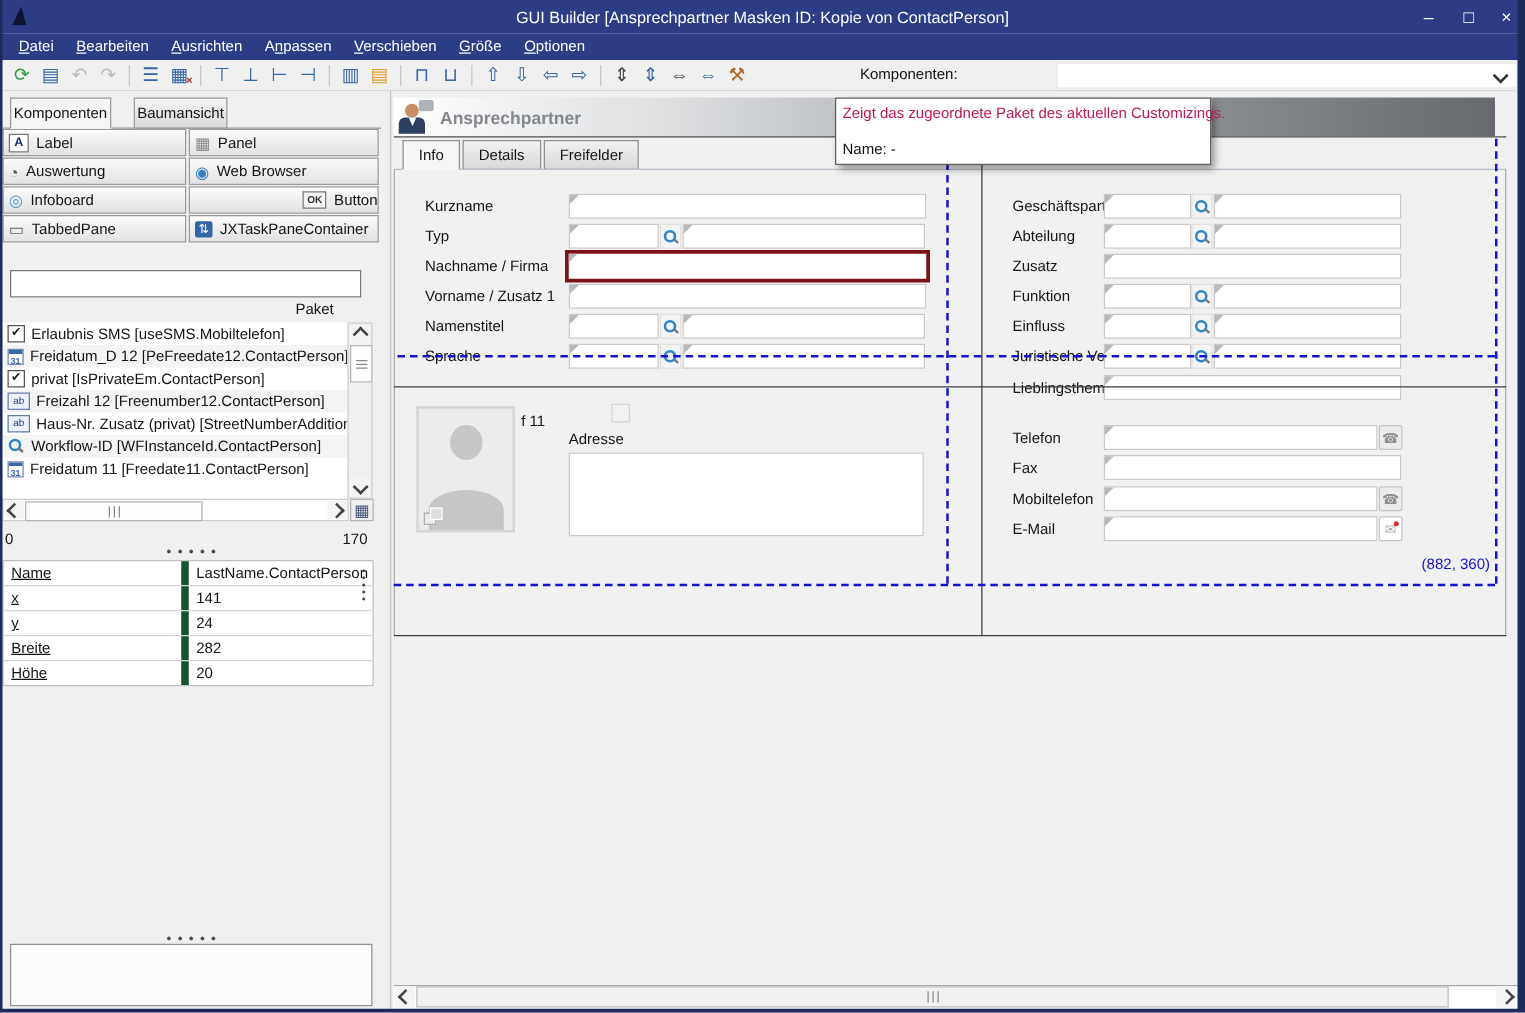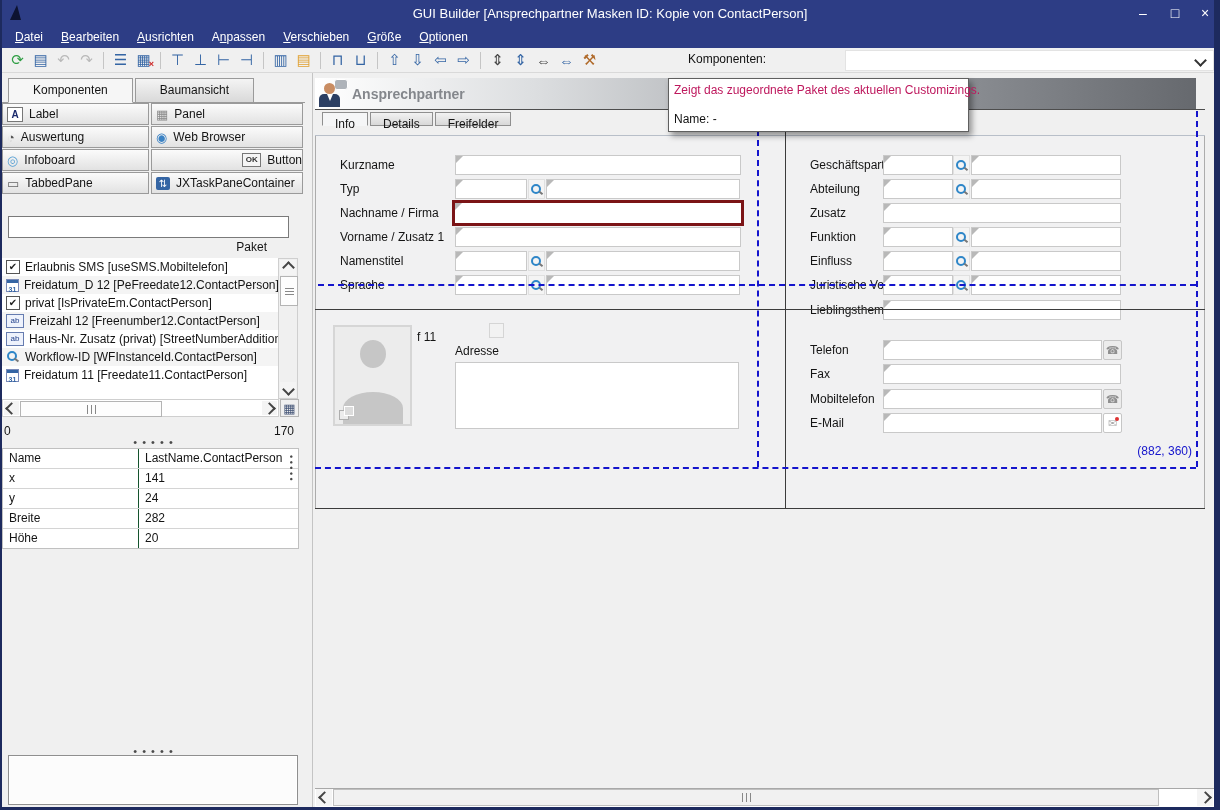--- a/index.html
+++ b/index.html
@@ -29,21 +29,21 @@
   .chv-down{transform:rotate(45deg);}
   .chv-up{transform:rotate(-135deg);}
   .chv-left{transform:rotate(135deg);}
   .chv-right{transform:rotate(-45deg);}
   .combo .chv{position:absolute;right:8px;top:5px;}
 
   
   .leftpanel{left:2px;top:73px;width:303px;height:734px;background:#f0f0f0;}
   .lp-tabs{left:6px;top:5px;height:25px;display:flex;}
   .lp-tab{border:1px solid #9a9a9a;background:linear-gradient(#f4f4f4,#d9d9d9);
-          padding:0 24px;line-height:23px;font-size:12px;margin-right:2px;}
+          padding:0 2px;line-height:23px;font-size:12px;margin-right:18px;}
   .lp-tab.active{background:#f6f6f6;border-bottom-color:#f6f6f6;position:relative;z-index:2;}
   .lp-tabline{left:0;top:29px;width:303px;height:1px;background:#9a9a9a;}
   .pal-btn{position:absolute;height:22px;border:1px solid #9a9a9a;background:linear-gradient(#fbfbfb,#e2e2e2);
            display:flex;align-items:center;gap:6px;padding-left:4px;box-sizing:border-box;}
   .pal-ico{display:inline-block;flex:0 0 auto;font-size:13px;line-height:13px;}
   .pi-lbl{width:14px;height:13px;border:1px solid #777;background:#fff;color:#1a2a6c;
           font-weight:bold;font-size:10px;line-height:13px;text-align:center;}
   .pi-panel{color:#8a8a8a;}
   .pi-chart{color:#555;}
   .pi-globe{color:#3b82c4;}
@@ -80,41 +80,41 @@
   .grip-h{width:9px;height:1px;background:#888;box-shadow:0 3px #888,0 -3px #888;}
   .grip-v{width:1px;height:9px;background:#888;box-shadow:4px 0 #888,-4px 0 #888;}
   .gridbtn{display:flex;align-items:center;justify-content:center;border:1px solid #b5b5b5;
            background:#f0f0f0;color:#445577;font-size:13px;}
   .range-lbl{top:351px;font-size:12px;}
   .dots{width:303px;text-align:center;color:#4a4a4a;font-size:11px;letter-spacing:3px;}
   .dots::before{content:"• • • • •";letter-spacing:1px;}
   .p-table{left:0;top:375px;width:297px;background:#fff;border:1px solid #c0c0c0;}
   .p-row{display:flex;height:19px;line-height:19px;border-bottom:1px solid #d4d4d4;}
   .p-row:last-child{border-bottom:none;}
-  .p-name{width:136px;border-right:1px solid #14532d;padding-left:6px;box-sizing:border-box;}
+  .p-name{width:148px;border-right:6px solid #14532d;padding-left:6px;box-sizing:border-box;text-decoration:underline;}
   .p-val{padding-left:6px;}
   .lp-box{left:6px;top:682px;width:290px;height:50px;border:1px solid #8f8f8f;background:#fcfcfc;
           box-shadow:inset 0 0 0 1px #fff;}
   .vdots{left:299px;top:455px;transform:rotate(90deg);transform-origin:left top;width:40px;}
   .vdots::before{content:"• • • • •";color:#4a4a4a;font-size:9px;letter-spacing:0;}
   .panel-edge{left:312px;top:73px;width:1px;height:734px;background:#c4c4c4;}
 
   
   .d-header{left:315px;top:78px;width:881px;height:31px;
             background:linear-gradient(to right,#ffffff,#dcdee0 25%,#8f9297 70%,#66696e 100%);}
   .hline-header{left:315px;top:109px;width:890px;height:1px;background:#4d4d4d;}
   .person-icon{left:319px;top:79px;width:28px;height:29px;}
   .p-bubble{position:absolute;left:15px;top:0;width:12px;height:9px;background:#aeb3b9;
             border:1px solid #fff;border-radius:3px;}
   .p-head{position:absolute;left:5px;top:4px;width:11px;height:11px;border-radius:50%;background:#c98d63;}
   .p-body{position:absolute;left:0;top:15px;width:21px;height:13px;border-radius:5px 5px 0 0;background:#2c3f63;}
   .p-body::before{content:"";position:absolute;left:8px;top:0;border-left:3px solid transparent;
                   border-right:3px solid transparent;border-top:7px solid #fff;}
   .d-title{left:352px;top:86px;font-size:14px;font-weight:bold;color:#84878c;}
-  .d-tabs{left:322px;top:112px;height:14px;display:flex;}
+  .d-tabs{left:322px;top:112px;height:24px;display:flex;}
   .d-tab{border:1px solid #8f8f8f;background:linear-gradient(#f2f2f2,#d8d8d8);
          padding:0 12px;line-height:22px;font-size:12px;margin-right:2px;}
   .d-tab.active{background:#f5f6f7;border-bottom-color:#f5f6f7;position:relative;z-index:2;}
   .tabline{left:315px;top:135px;width:890px;height:1px;background:#b8bfc9;}
   .form-panel{left:315px;top:136px;width:890px;height:372px;background:#f1f1f2;
               border-left:1px solid #acacac;border-right:1px solid #acacac;}
   .gline{background:#3c3c3c;z-index:5;}
   .dash-h{border-top:2px dashed #1414cc;z-index:6;}
   .dash-v{border-left:2px dashed #1414cc;z-index:6;}
   .form-label{position:absolute;font-size:12px;white-space:nowrap;z-index:2;}

